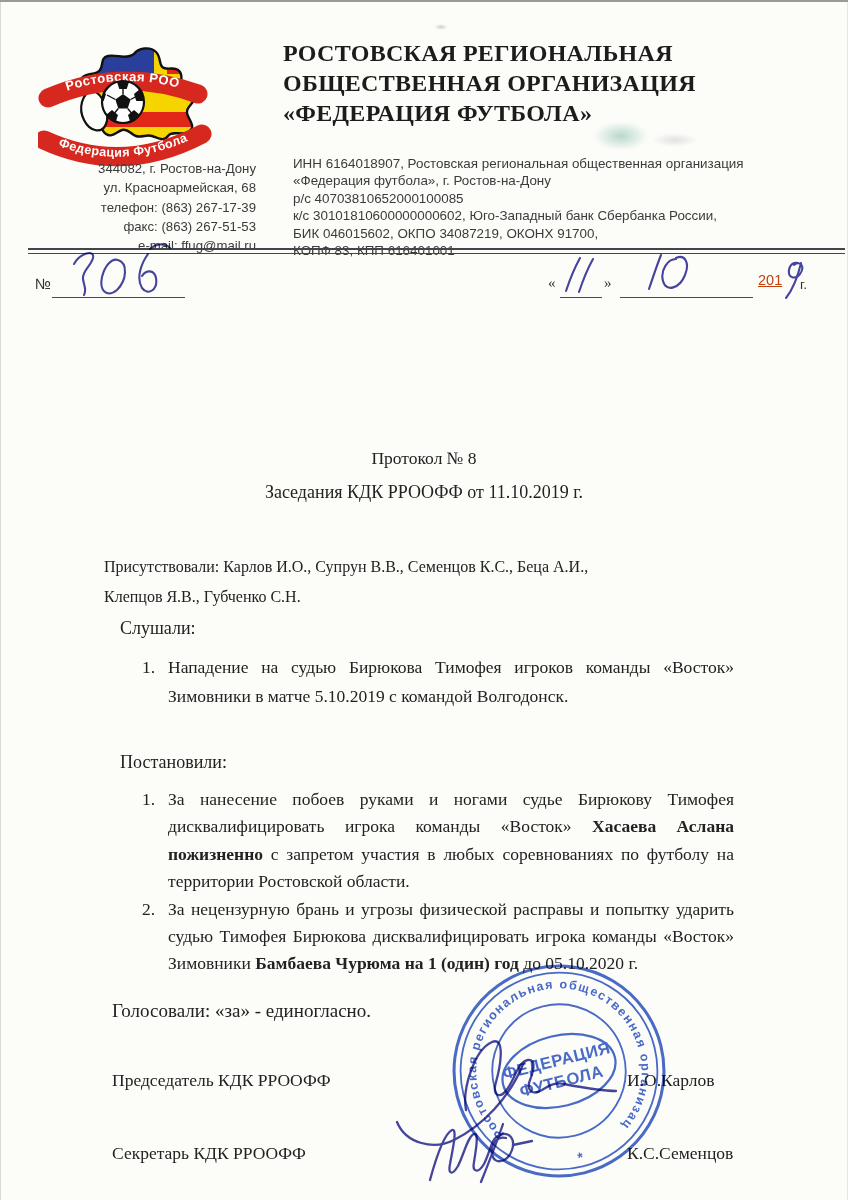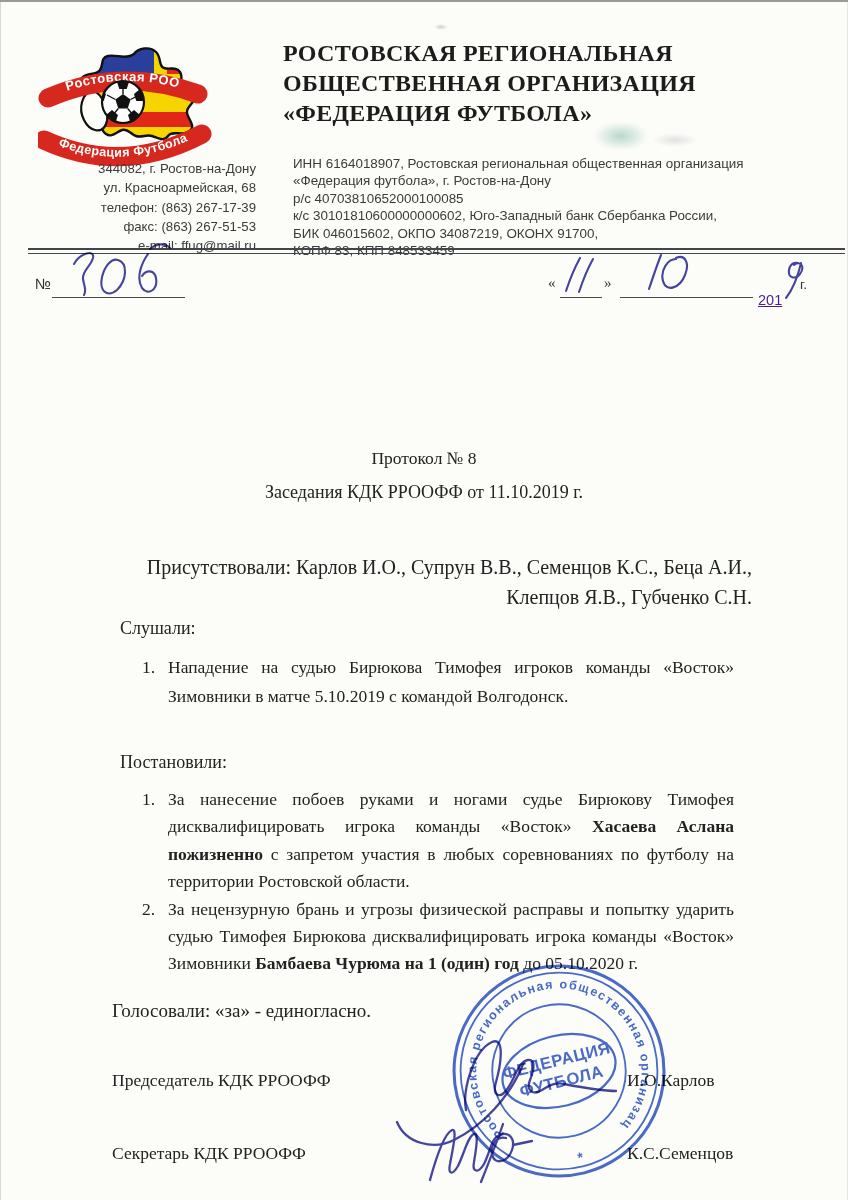--- a/index.html
+++ b/index.html
@@ -30,26 +30,26 @@
     position:absolute;left:28px;right:3px;top:246px;height:3px;
     border-top:2.5px solid #41464a;border-bottom:1.5px solid #41464a;
   }
   
   .ref-label{position:absolute;left:35px;top:273px;font-family:"Liberation Sans",sans-serif;font-size:15px;color:#333;}
   .ref-underline{position:absolute;left:52px;top:295px;width:133px;border-bottom:1.6px solid #4a4a4a;}
   .q-open{position:absolute;left:548px;top:273px;font-size:15px;color:#333;}
   .day-underline{position:absolute;left:560px;top:295px;width:42px;border-bottom:1.6px solid #4a4a4a;}
   .q-close{position:absolute;left:604px;top:273px;font-size:15px;color:#333;}
   .month-underline{position:absolute;left:620px;top:295px;width:133px;border-bottom:1.6px solid #4a4a4a;}
-  .year-printed{position:absolute;left:758px;top:290px;font-family:"Liberation Sans",sans-serif;font-size:14.5px;color:#4c1d95;text-decoration:underline;}
+  .year-printed{position:absolute;left:758px;top:270px;font-family:"Liberation Sans",sans-serif;font-size:14.5px;color:#c2410c;text-decoration:underline;}
   .year-suffix{position:absolute;left:800px;top:275px;font-family:"Liberation Sans",sans-serif;font-size:13.5px;color:#333;}
   
   .doc-title{position:absolute;left:0;width:848px;top:446px;text-align:center;font-size:17.5px;}
   .doc-subtitle{position:absolute;left:0;width:848px;top:480px;text-align:center;font-size:18px;}
-  .attendees{position:absolute;left:104px;width:648px;top:550px;text-align:right;font-size:20px;line-height:30px;}
+  .attendees{position:absolute;left:104px;width:648px;top:550px;text-align:left;font-size:16px;line-height:30px;}
   .sec-label{position:absolute;left:120px;font-size:18px;}
   .heard-label{top:616px;}
   .resolved-label{top:750px;}
   .list{position:absolute;left:120px;width:614px;font-size:17.5px;}
   .heard-list{top:651px;line-height:29px;}
   .resolved-list{top:784px;line-height:27.4px;}
   .list-item{position:relative;padding-left:48px;}
   .li-num{position:absolute;left:22px;top:0;}
   .li-body{text-align:justify;}
   .li-body .b{font-weight:bold;}
@@ -146,21 +146,21 @@
     <div>факс: (863) 267-51-53</div>
     <div>e-mail: ffug@mail.ru</div>
   </div>
 
   <div class="bank">
     <div>ИНН 6164018907, Ростовская региональная общественная организация</div>
     <div>«Федерация футбола», г. Ростов-на-Дону</div>
     <div>р/с 40703810652000100085</div>
     <div>к/с 30101810600000000602, Юго-Западный банк Сбербанка России,</div>
     <div>БИК 046015602, ОКПО 34087219, ОКОНХ 91700,</div>
-    <div>КОПФ 83, КПП 848533459</div>
+    <div>КОПФ 83, КПП 616401001</div>
   </div>
 
   <div class="double-rule"></div>
 
   <span class="ref-label">№</span>
   <span class="ref-underline"></span>
   <span class="q-open">«</span>
   <span class="day-underline"></span>
   <span class="q-close">»</span>
   <span class="month-underline"></span>

